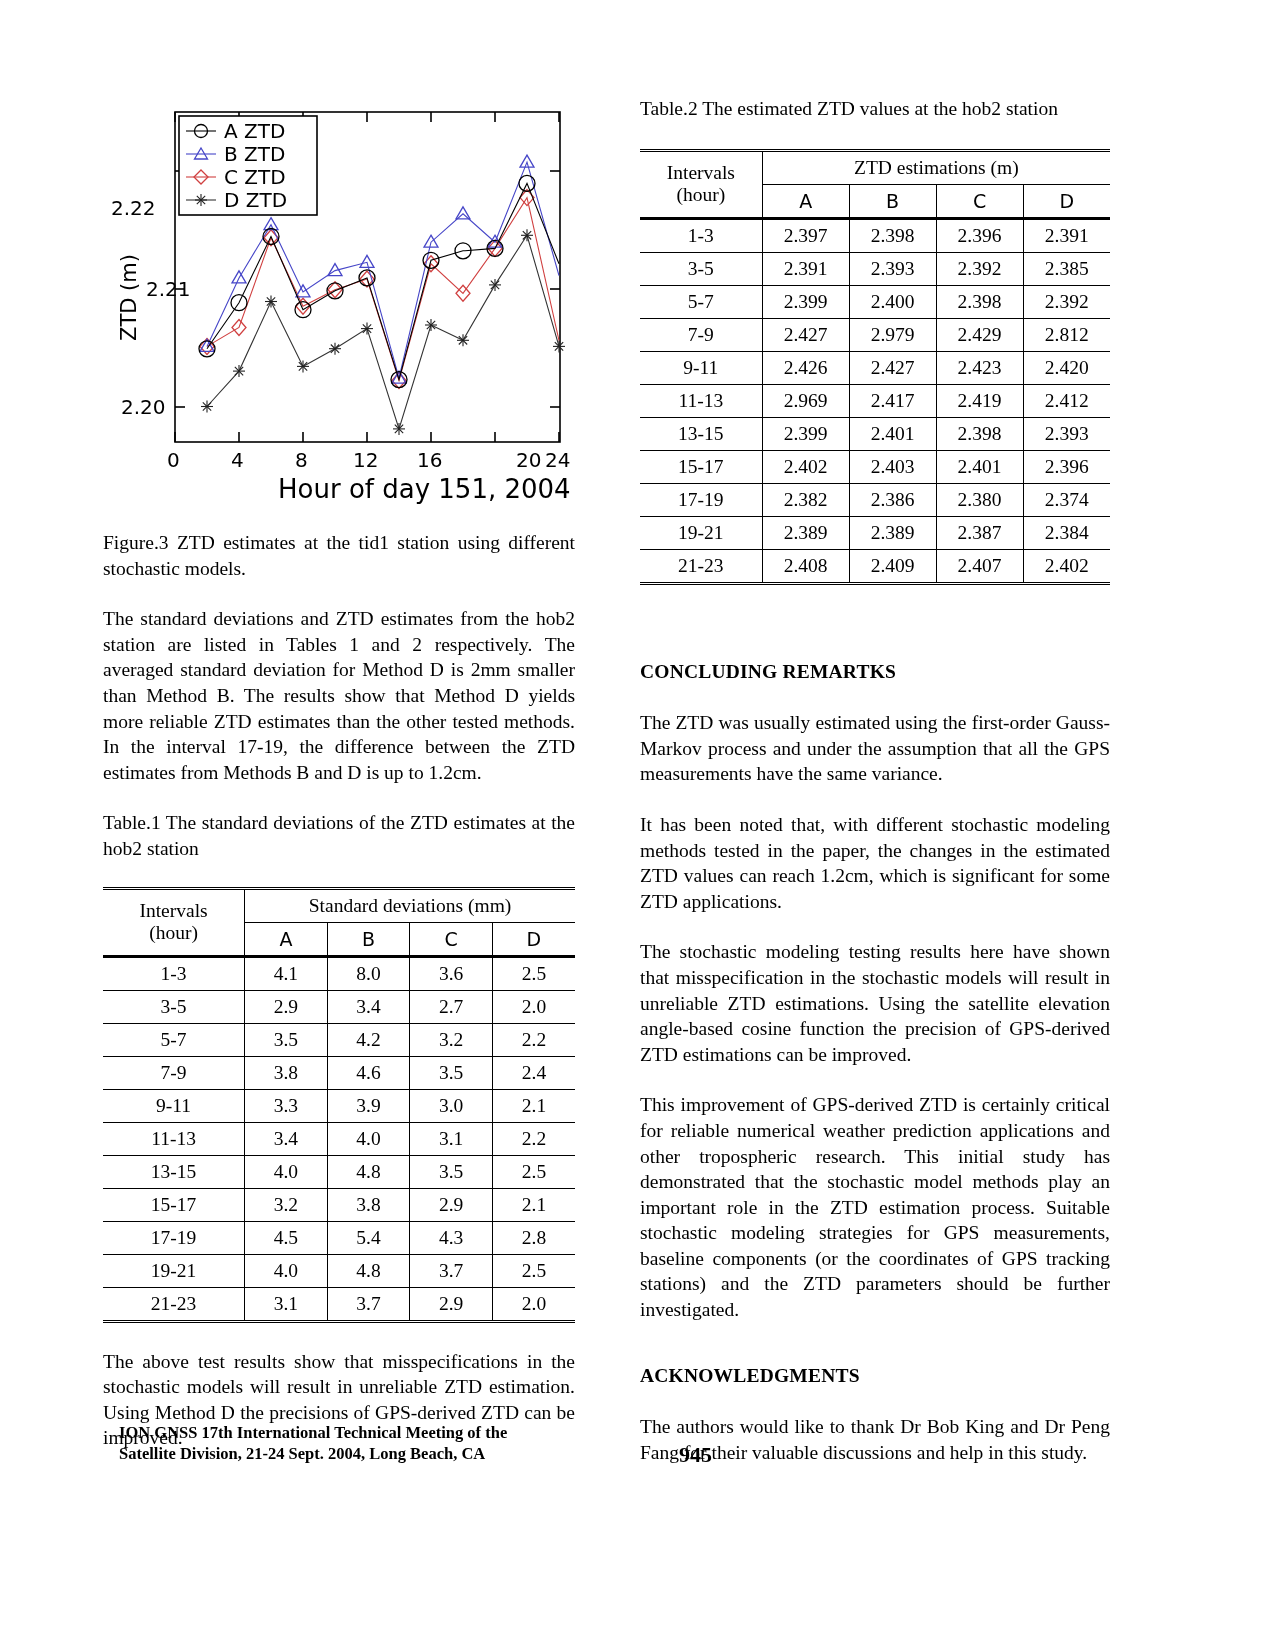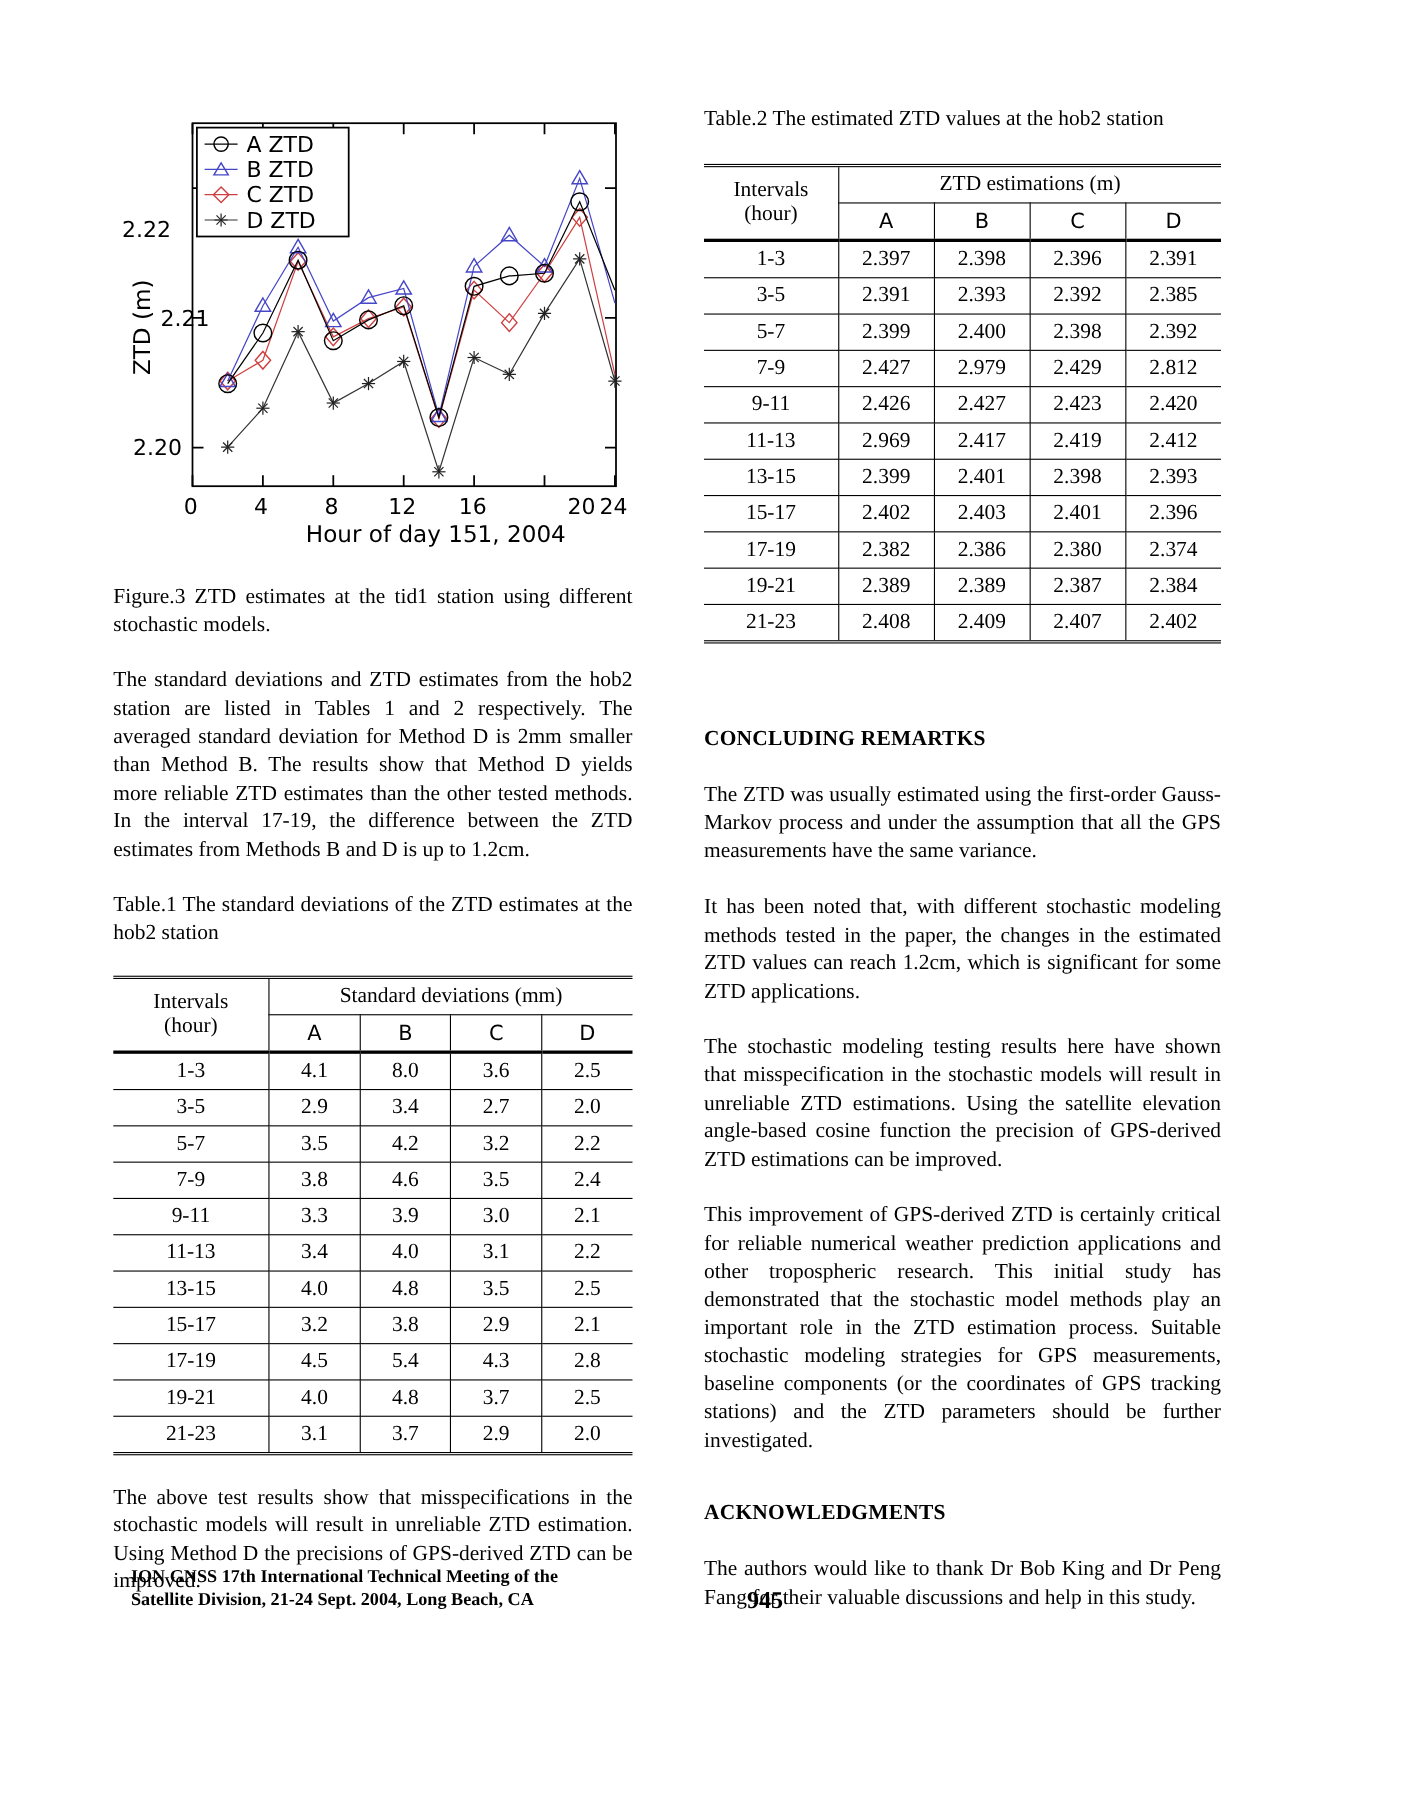--- a/index.html
+++ b/index.html
@@ -71,21 +71,21 @@
     position: absolute;
     font-family: "DejaVu Sans", sans-serif;
     font-size: 21px;
     transform: rotate(-90deg);
     transform-origin: left top;
     white-space: nowrap;
   }
   .axis-xlabel {
     position: absolute;
     font-family: "DejaVu Sans", sans-serif;
-    font-size: 21px;
+    font-size: 26px;
     white-space: nowrap;
   }
   .tick-text {
     position: absolute;
     font-family: "DejaVu Sans", sans-serif;
     font-size: 20px;
     white-space: nowrap;
   }
   .legend-text {
     font-family: "DejaVu Sans", sans-serif;

